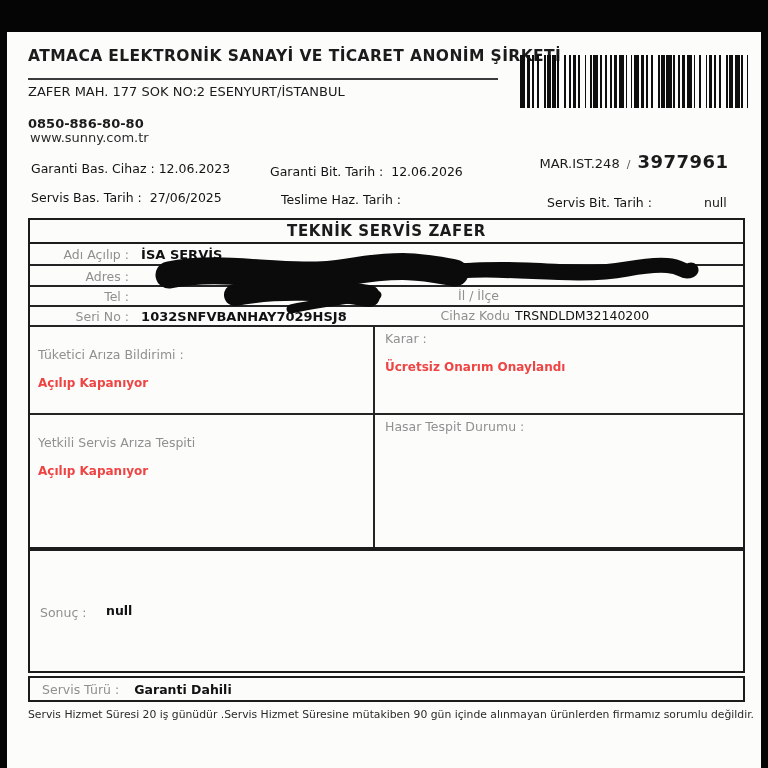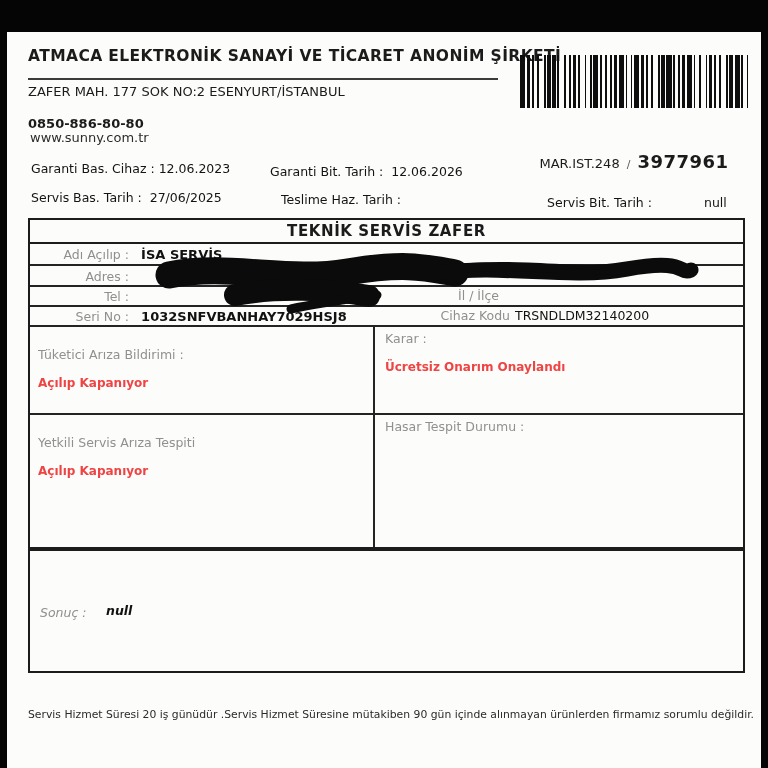--- a/index.html
+++ b/index.html
@@ -215,25 +215,29 @@
           <div class="cellhead">Yetkili Servis Arıza Tespiti</div>
           <div class="cellval">Açılıp Kapanıyor</div>
         </div>
         <div class="cell-r">
           <div class="cellhead">Hasar Tespit Durumu :</div>
           <div class="cellval"></div>
         </div>
       </div>
     </div>
 
-    <div class="abs formbox" style="left:21px;top:517px;width:713px;height:120px;font-style:italic;">
+    <div class="abs formbox" style="left:21px;top:517px;width:713px;height:120px;">
       <span class="glabel abs" style="left:10px;top:54px;">Sonuç :</span>
       <span class="fval abs" style="left:76px;top:52px;font-weight:600;">null</span>
     </div>
 
+    <div class="abs formbox" style="left:21px;top:644px;width:713px;height:22px;line-height:22px;white-space:nowrap;">
+      <span class="glabel" style="margin-left:12px;">Servis Türü :</span>
+      <span class="fval" style="margin-left:10px;font-weight:600;">Garanti Dahili</span>
+    </div>
 
     <div class="abs note" style="left:21px;top:676px;">Servis Hizmet Süresi 20 iş günüdür .Servis Hizmet Süresine mütakiben 90 gün içinde alınmayan ürünlerden firmamız sorumlu değildir.</div>
 
     <svg class="abs scribble" style="left:0;top:0;" width="754" height="736" viewBox="0 0 754 736">
       <path d="M162,243 C220,231 280,250 340,240 S420,236 448,241" fill="none" stroke="#0b0b0b" stroke-width="27" stroke-linecap="round"></path>
       <path d="M430,241 C500,232 560,248 620,237 S672,243 684,238" fill="none" stroke="#0b0b0b" stroke-width="15" stroke-linecap="round"></path>
       <path d="M455,236 C520,230 590,244 648,235" fill="none" stroke="#0b0b0b" stroke-width="9" stroke-linecap="round"></path>
       <path d="M228,263 C270,255 322,257 362,264" fill="none" stroke="#0b0b0b" stroke-width="22" stroke-linecap="round"></path>
       <path d="M284,277 C312,271 342,267 370,263" fill="none" stroke="#0b0b0b" stroke-width="9" stroke-linecap="round"></path>
     </svg>

